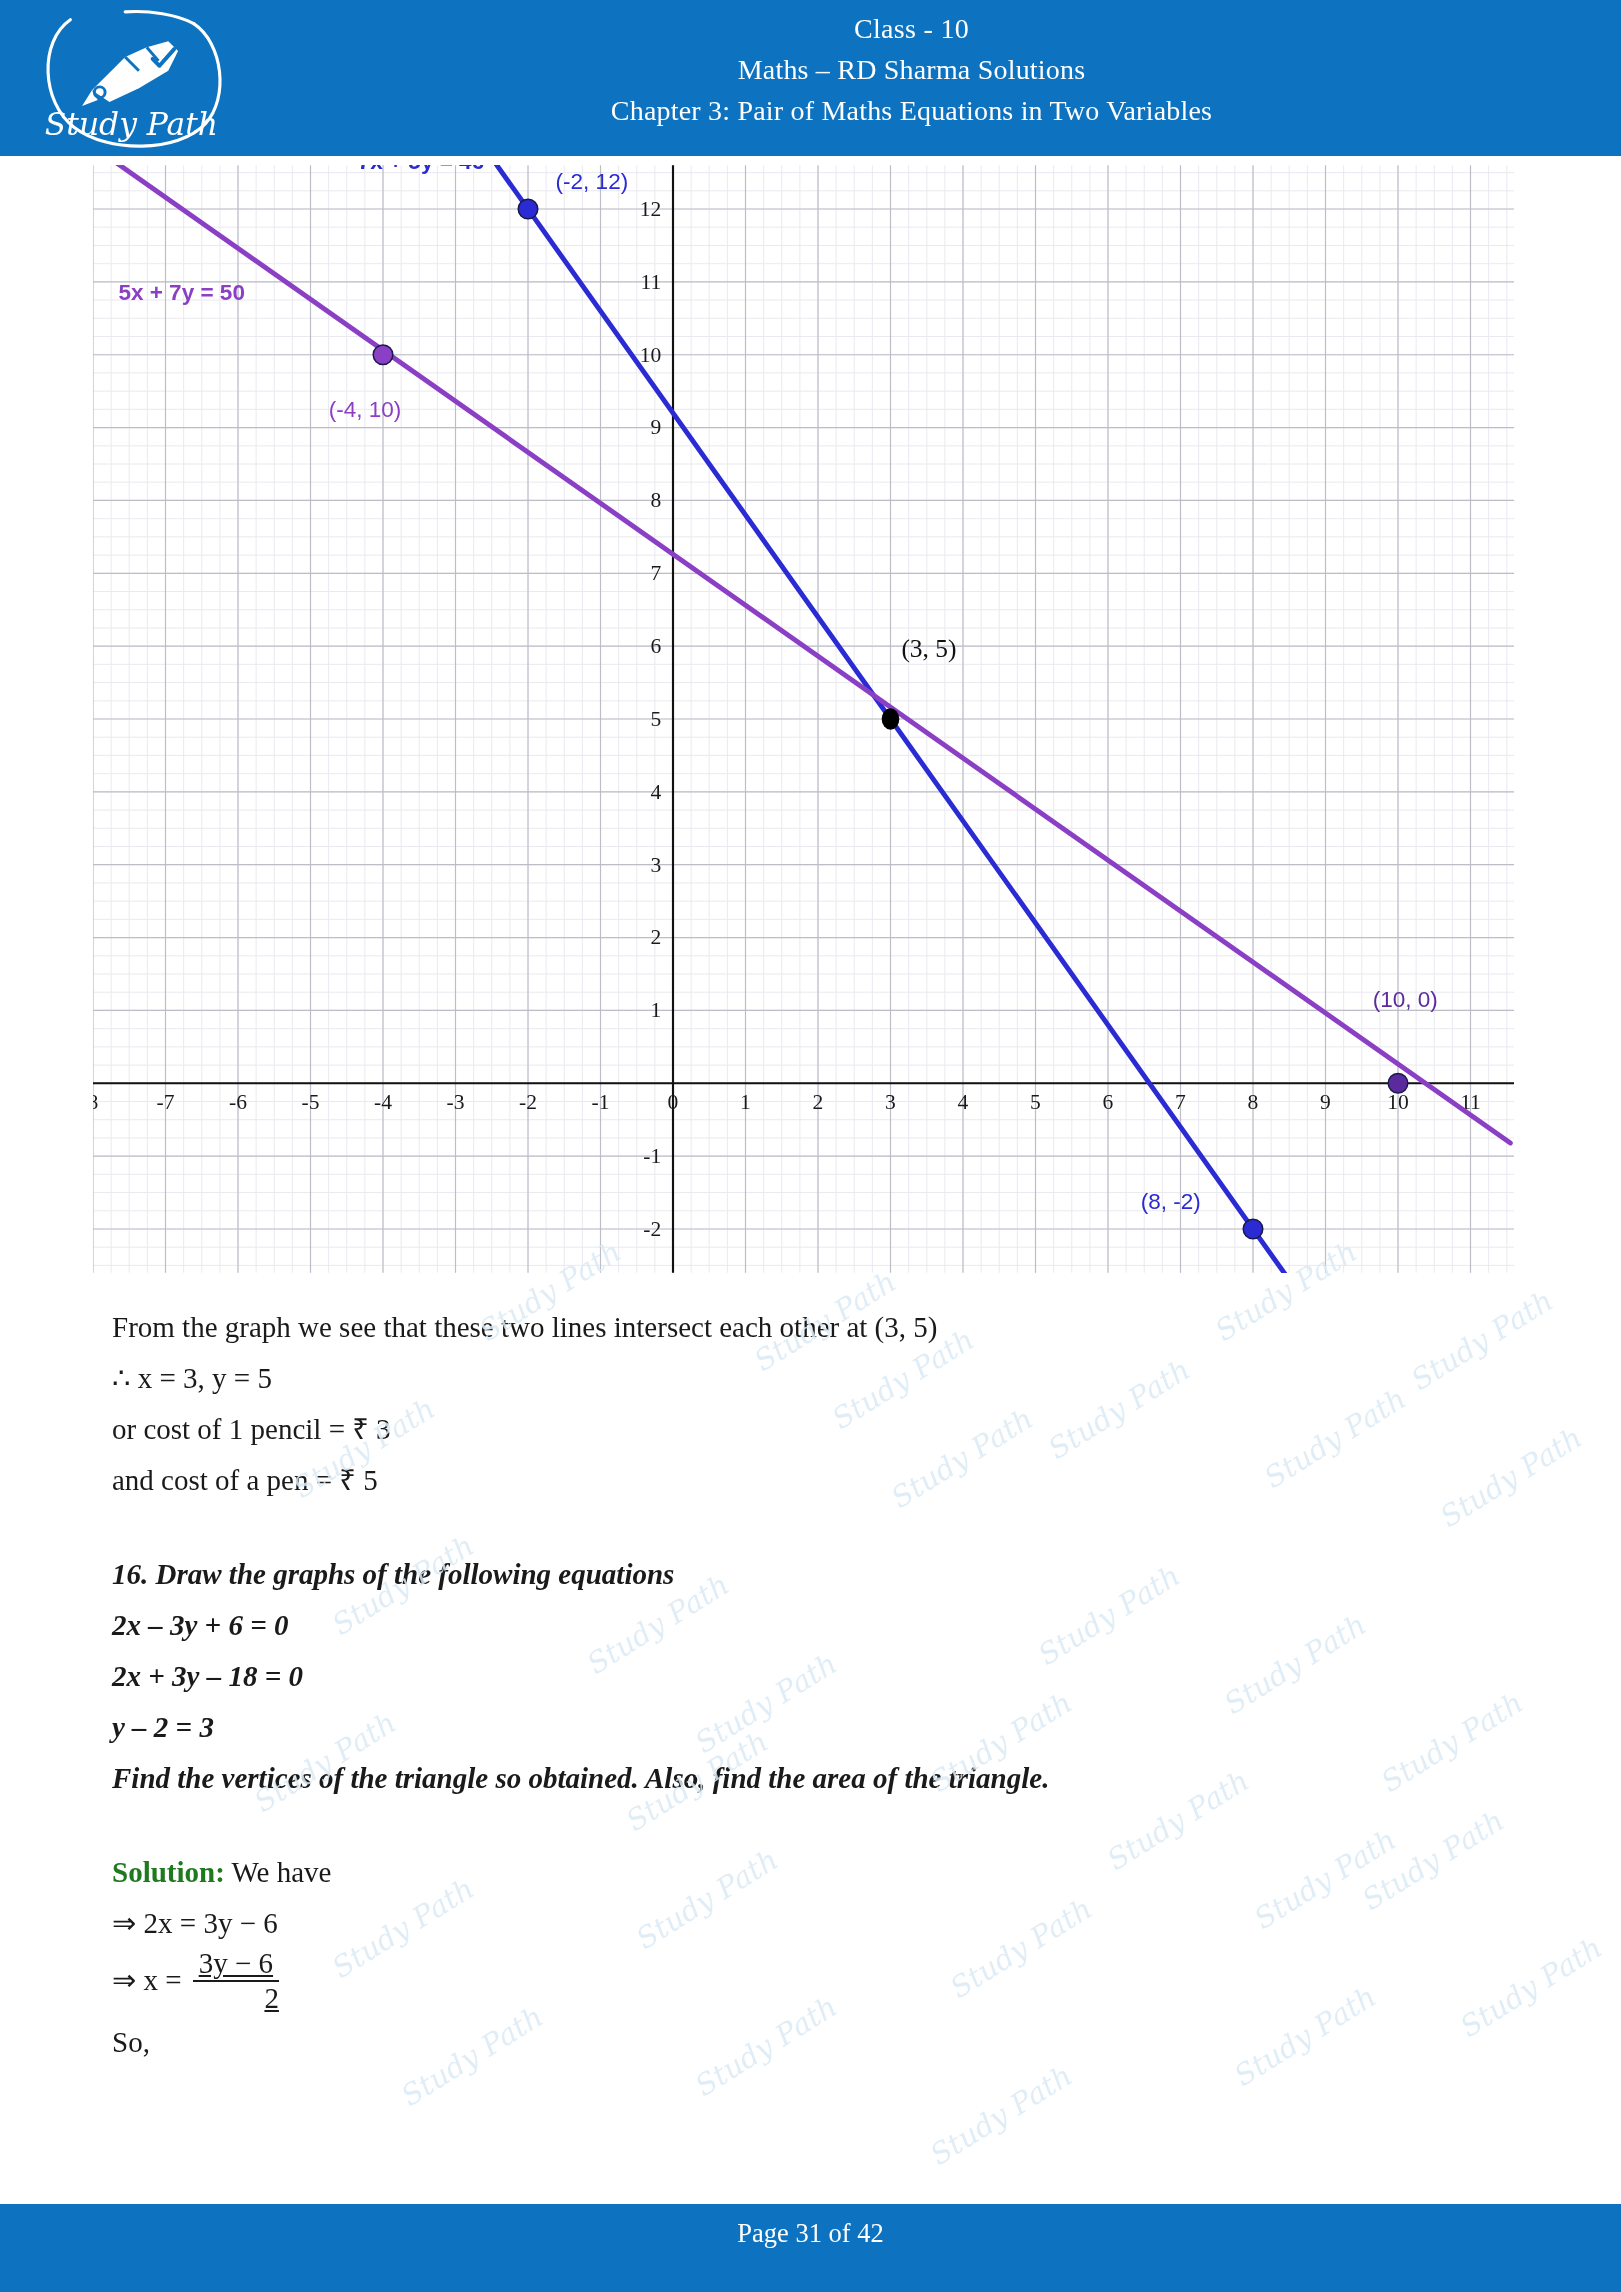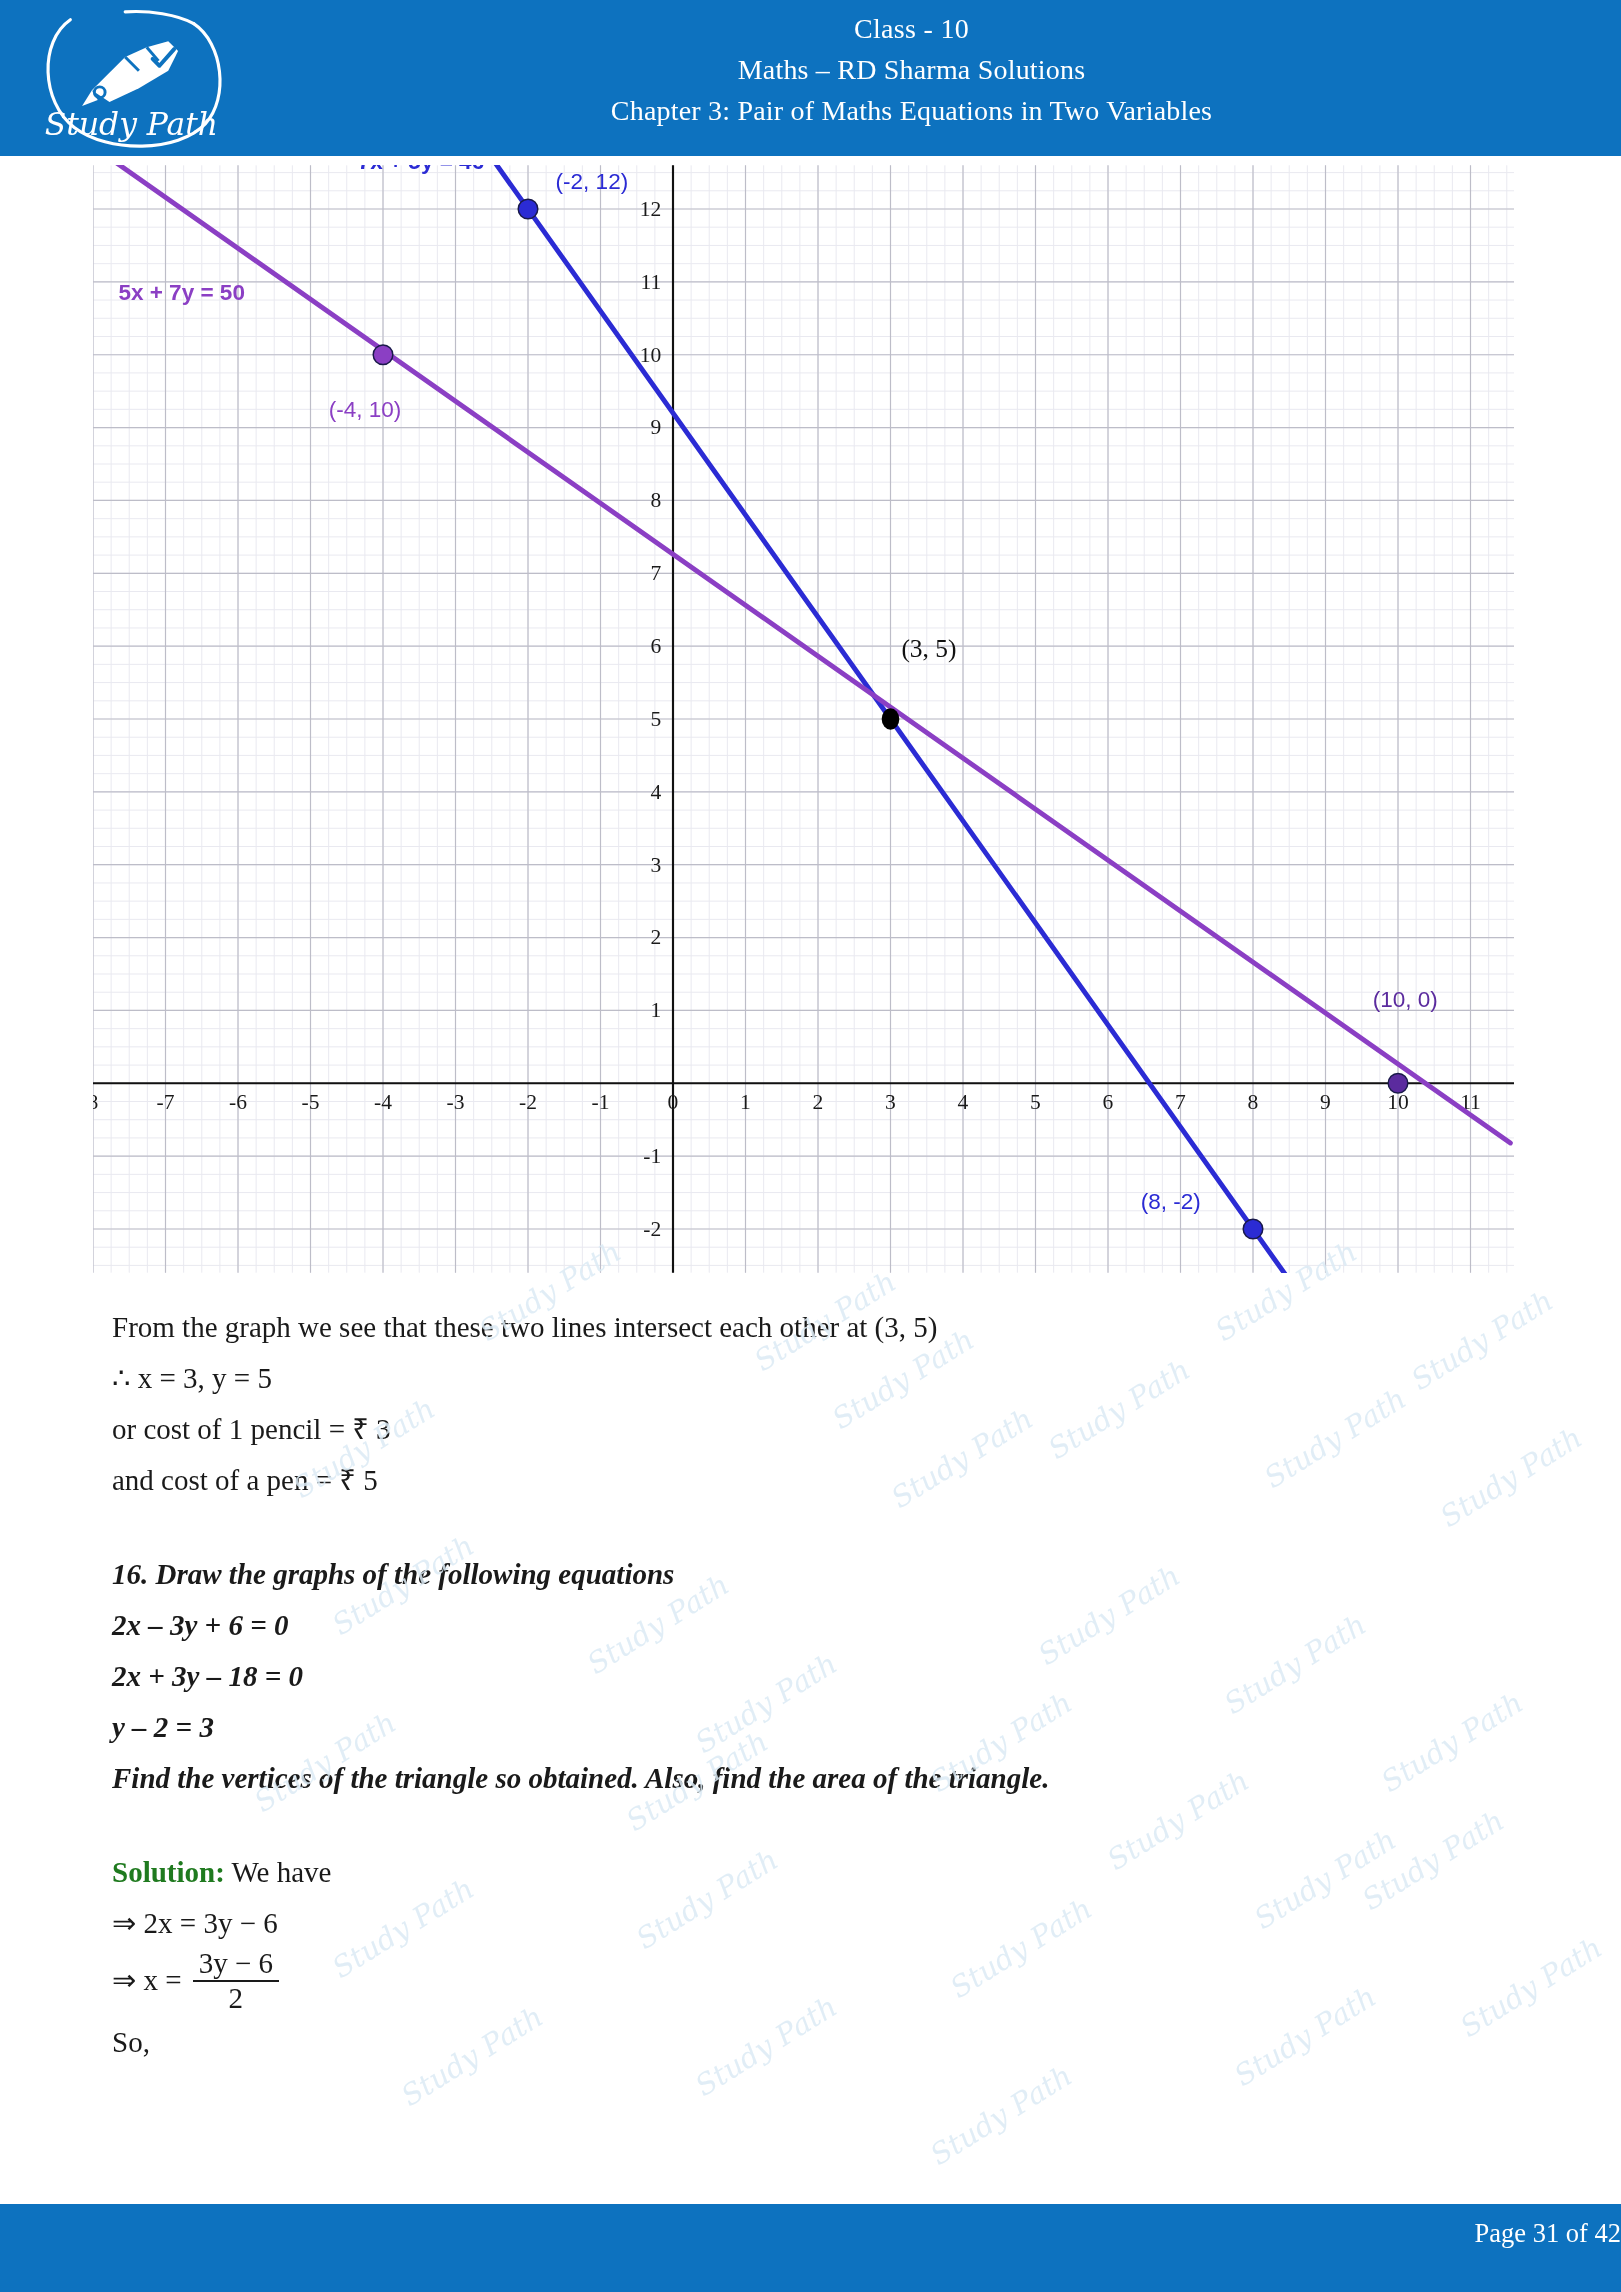--- a/index.html
+++ b/index.html
@@ -77,24 +77,25 @@
   .spacer-md { height: 43px; }
   .sol-label {
     color: #1F7A1F;
     font-weight: bold;
     text-align: center;
   }
 
   .frac {
     display: inline-block;
     vertical-align: middle;
-    text-align: center;
+    text-align: right;
     position: relative;
     top: -2px;
     margin: 0 3.9px;
+    text-decoration: underline;
   }
   .frac .num {
     display: block;
     font-size: 29px;
     line-height: 33px;
     padding: 0 5.9px;
   }
   .frac .bar {
     display: block;
     border-top: 2px solid #1a1a1a;
@@ -128,21 +129,21 @@
   .footer {
     position: absolute;
     left: 0; top: 2204px;
     width: 1621px; height: 88px;
     background: #0D72BF;
   }
   .footer-text {
     position: absolute;
     left: 0; top: 13.7px;
     width: 1621px;
-    text-align: right;
+    text-align: center;
     color: #ffffff;
     font-size: 26.5px;
   }
 </style>
 </head>
 <body>
 
 <div class="header">
   <div class="logo">
     <svg width="206" height="143" viewBox="0 0 210 146" fill="none" aria-hidden="true">

